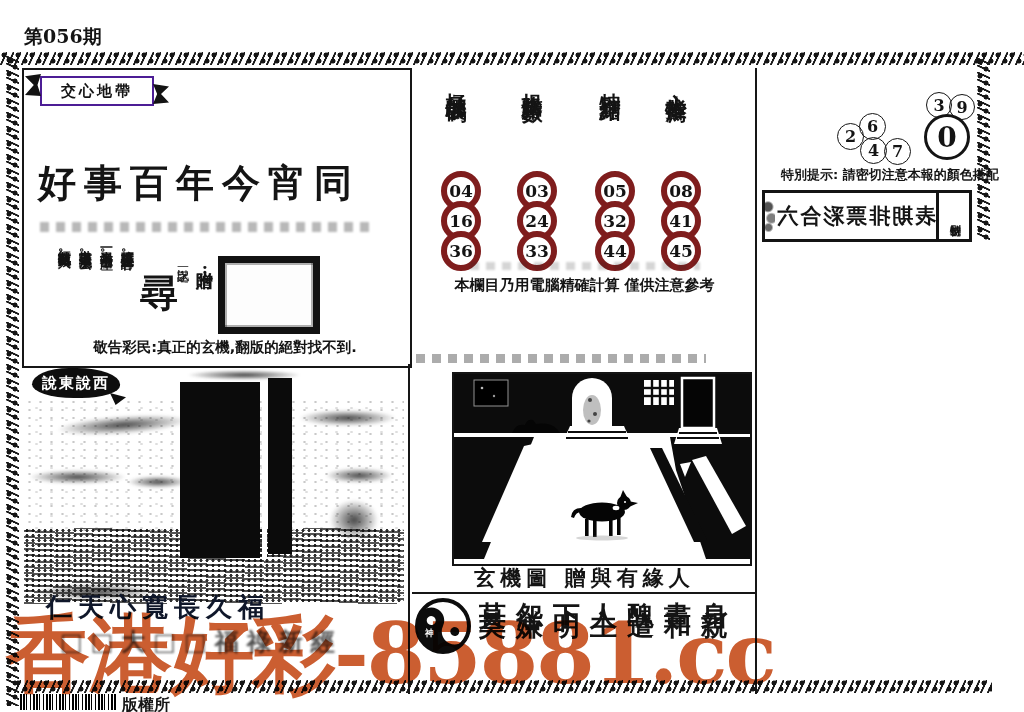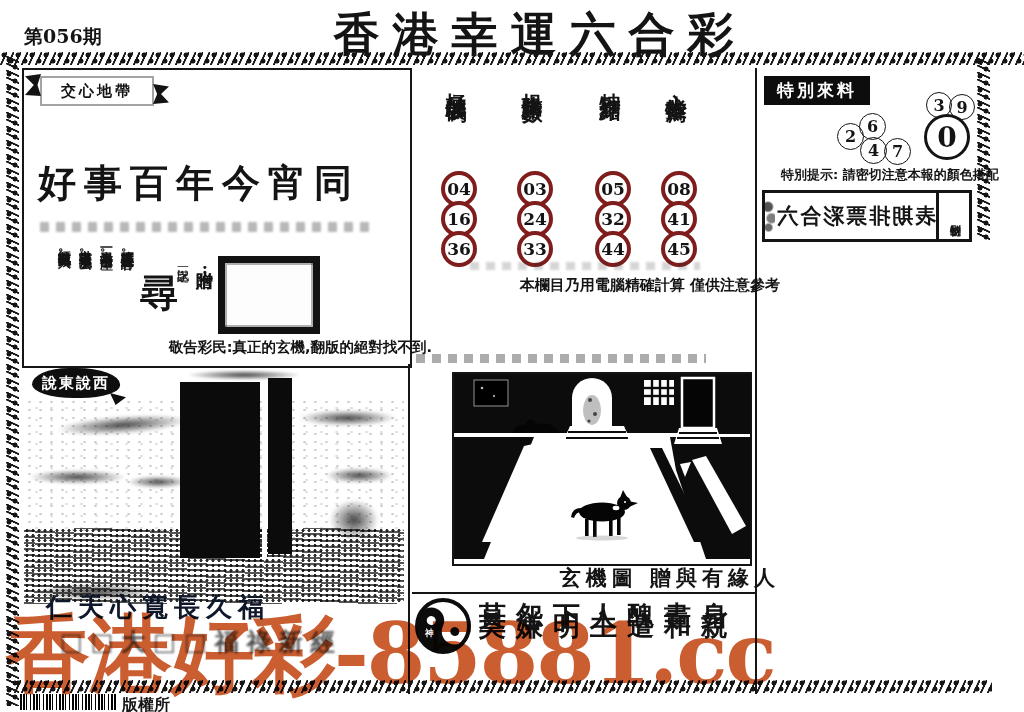--- a/index.html
+++ b/index.html
@@ -2,46 +2,46 @@
 <html><head>
 <meta charset="utf-8">
 <style>
   html,body{margin:0;padding:0;background:#e8e8e6;}
   .page{position:relative;width:1024px;height:712px;background:#ffffff;overflow:hidden;
         font-family:"DejaVu Serif","Liberation Serif",serif;color:#141414;}
   .abs{position:absolute;}
   .sans{font-family:"DejaVu Sans","Liberation Sans",sans-serif;}
   .b{font-weight:bold;}
   .nowrap{white-space:nowrap;}
-  .center{text-align:right;margin-left:23px;}
+  .center{text-align:center;}
 
   
   .vine-h{background-image:
       radial-gradient(circle at 4px 3px,#151515 2.2px,transparent 2.8px),
       radial-gradient(circle at 11px 9px,#151515 2.2px,transparent 2.8px),
       linear-gradient(115deg,transparent 42%,#1a1a1a 46%,#1a1a1a 58%,transparent 62%);
     background-size:14px 13px,14px 13px,7px 13px;background-repeat:repeat-x;}
   .vine-v{background-image:
       radial-gradient(circle at 3px 4px,#151515 2.2px,transparent 2.8px),
       radial-gradient(circle at 9px 11px,#151515 2.2px,transparent 2.8px),
       linear-gradient(25deg,transparent 42%,#1a1a1a 46%,#1a1a1a 58%,transparent 62%);
     background-size:13px 14px,13px 14px,13px 7px;background-repeat:repeat-y;}
 
   .rule-v{width:2px;background:#161616;}
   .boxed{border:2px solid #161616;}
 
   .vtext{writing-mode:vertical-rl;text-orientation:upright;}
 
-  .num-circle{border:4px solid #7f1d1d;border-radius:50%;display:flex;align-items:center;
+  .num-circle{border:6px solid #7f1d1d;border-radius:50%;display:flex;align-items:center;
       justify-content:center;font-weight:bold;background:#fff;font-size:17px;
       font-family:"DejaVu Serif","Liberation Serif",serif;}
   .digit-circle{border:1.5px solid #141414;border-radius:50%;display:flex;align-items:center;
       justify-content:center;font-weight:bold;background:transparent;font-size:16px;}
 
-  .banner{border:2px solid #a3a3a3;background:#fff;display:flex;align-items:center;
+  .banner{border:2px solid #4c1d95;background:#fff;display:flex;align-items:center;
       justify-content:center;font-size:15px;font-weight:bold;letter-spacing:3px;}
   .banner:before{content:"";position:absolute;left:-17px;top:-4px;width:16px;height:22px;
       background:#131313;clip-path:polygon(100% 0,0 10%,55% 50%,0 95%,100% 100%,78% 50%);}
   .banner:after{content:"";position:absolute;right:-17px;top:6px;width:16px;height:20px;
       background:#131313;clip-path:polygon(0 0,100% 12%,50% 50%,100% 92%,0 100%,26% 50%);}
 
   .bubble{background:#0e0e0e;color:#fff;display:flex;align-items:center;justify-content:center;
       font-size:15px;font-weight:bold;letter-spacing:2px;border-radius:46% 54% 48% 52%/60% 60% 46% 50%;}
   .bubble:after{content:"";position:absolute;right:-6px;bottom:-7px;width:16px;height:12px;
       background:#0e0e0e;clip-path:polygon(0 0,100% 35%,35% 100%);}
@@ -86,21 +86,20 @@
       line-height:21px;letter-spacing:1px;}
   .vhead{writing-mode:vertical-rl;text-orientation:upright;font-weight:bold;font-size:21px;
       letter-spacing:3px;}
 </style>
 </head>
 <body>
 
 <div class="page">
 
   <div class="abs b" style="left:24px;top:24px;font-size:19px;">第056期</div>
-  <div class="abs title" style="left:290px;top:4px;width:500px;text-align:center;">香港幸運六合彩</div>
 
   <div class="abs vine-h" style="left:0;top:52px;width:1024px;height:13px;"></div>
   <div class="abs vine-v" style="left:6px;top:56px;width:13px;height:650px;"></div>
   <div class="abs vine-v" style="left:977px;top:58px;width:13px;height:182px;"></div>
   <div class="abs vine-h" style="left:14px;top:680px;width:978px;height:13px;"></div>
 
   <div class="abs rule-v" style="left:408px;top:364px;height:330px;"></div>
   <div class="abs rule-v" style="left:755px;top:68px;height:626px;"></div>
 
   <div class="abs boxed" style="left:22px;top:68px;width:386px;height:296px;">
@@ -236,21 +235,20 @@
         <path d="M29 3 a26 26 0 0 1 0 52 a13 13 0 0 1 0 -26 a13 13 0 0 0 0 -26 z" fill="#0c0c0c"></path>
         <circle cx="29" cy="16" r="4.5" fill="#0c0c0c"></circle>
         <circle cx="29" cy="42" r="4.5" fill="#fff"></circle>
       </g>
     </svg>
     <span class="abs" style="left:11px;top:30px;font-size:9px;color:#fff;font-weight:bold;">神</span>
   </div>
   <div class="abs b" style="left:479px;top:598px;font-size:27px;letter-spacing:10px;white-space:nowrap;">莫怨下人醜畫身</div>
   <div class="abs b" style="left:479px;top:608px;font-size:27px;letter-spacing:10px;white-space:nowrap;">莫嫌明主遣和親</div>
 
-  <div class="abs" style="left:764px;top:76px;width:106px;height:29px;background:#0d0d0d;color:#fff;display:flex;align-items:center;justify-content:center;font-size:17px;font-weight:bold;letter-spacing:3px;">特別來料</div>
 
   <div class="abs digit-circle" style="left:926px;top:92px;width:24px;height:24px;">3</div>
   <div class="abs digit-circle" style="left:949px;top:94px;width:24px;height:24px;">9</div>
   <div class="abs digit-circle" style="left:924px;top:114px;width:40px;height:40px;border-width:3.5px;font-size:28px;">0</div>
   <div class="abs digit-circle" style="left:859px;top:113px;width:25px;height:25px;">6</div>
   <div class="abs digit-circle" style="left:837px;top:123px;width:25px;height:25px;">2</div>
   <div class="abs digit-circle" style="left:860px;top:137px;width:25px;height:25px;">4</div>
   <div class="abs digit-circle" style="left:884px;top:138px;width:25px;height:25px;">7</div>
 
   <div class="abs sans b nowrap" style="left:781px;top:166px;font-size:13px;">特別提示: 請密切注意本報的顏色搭配</div>

